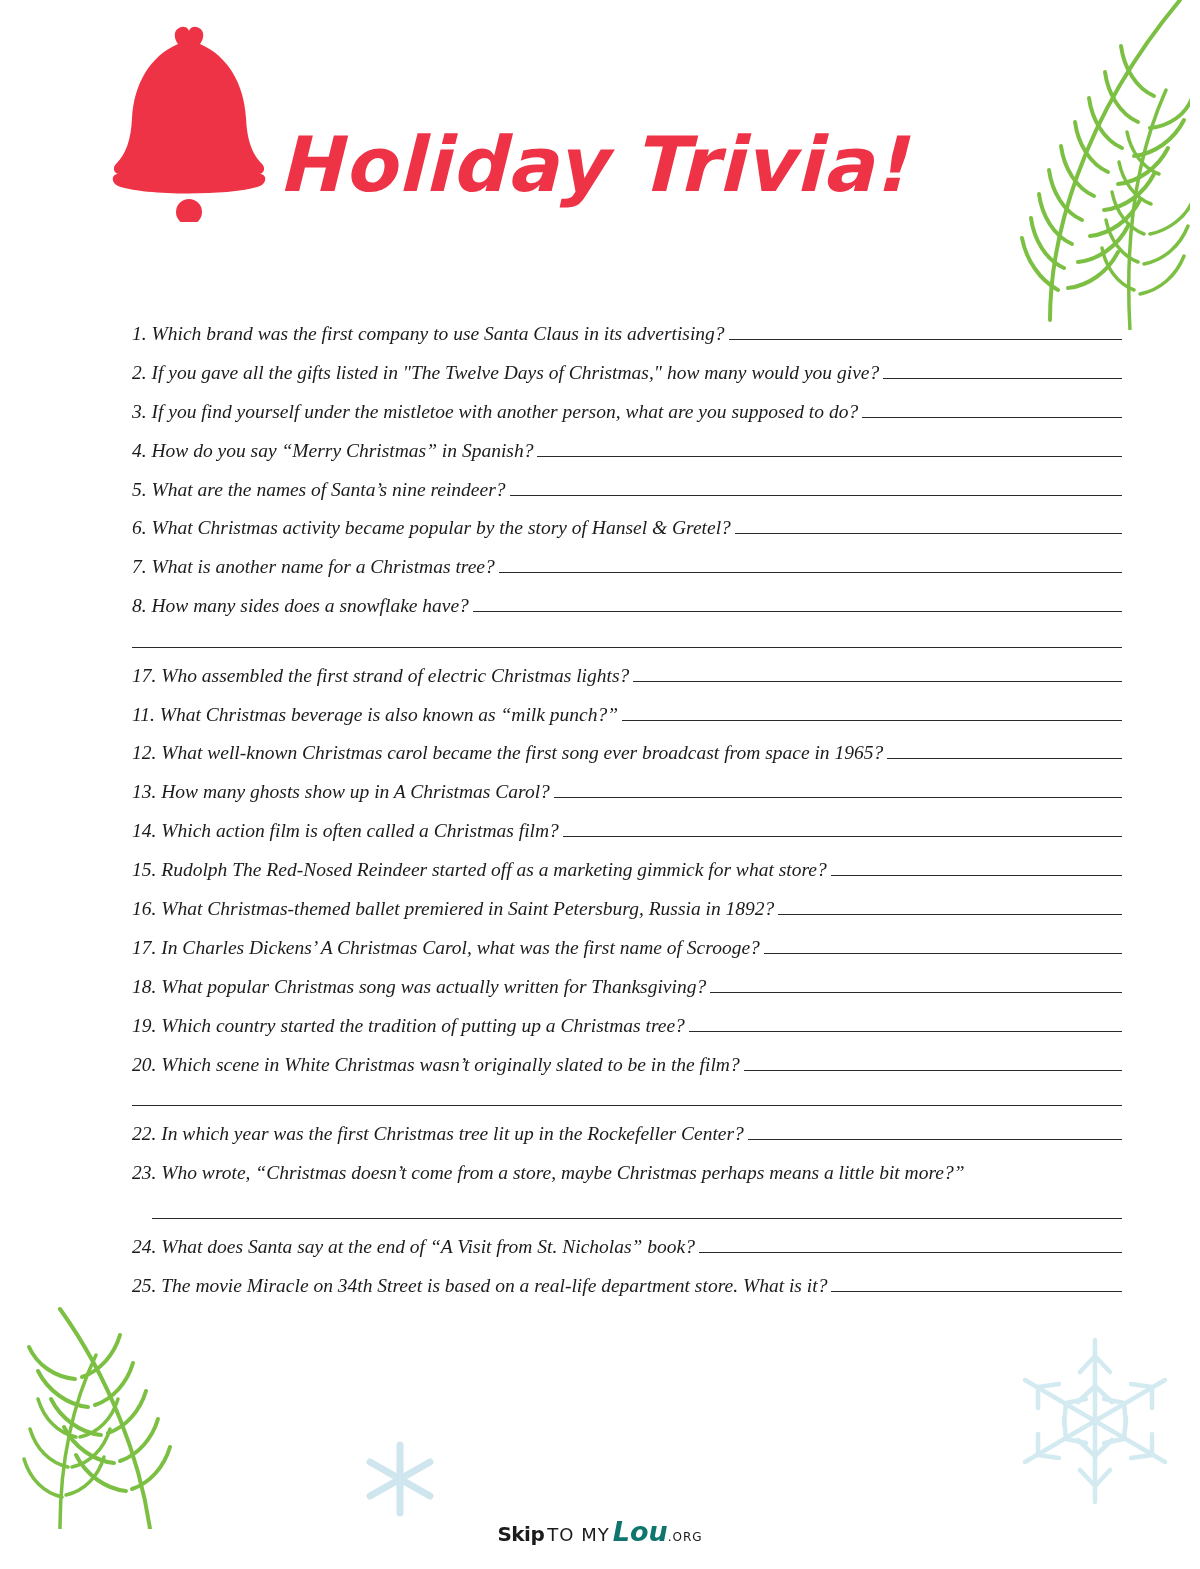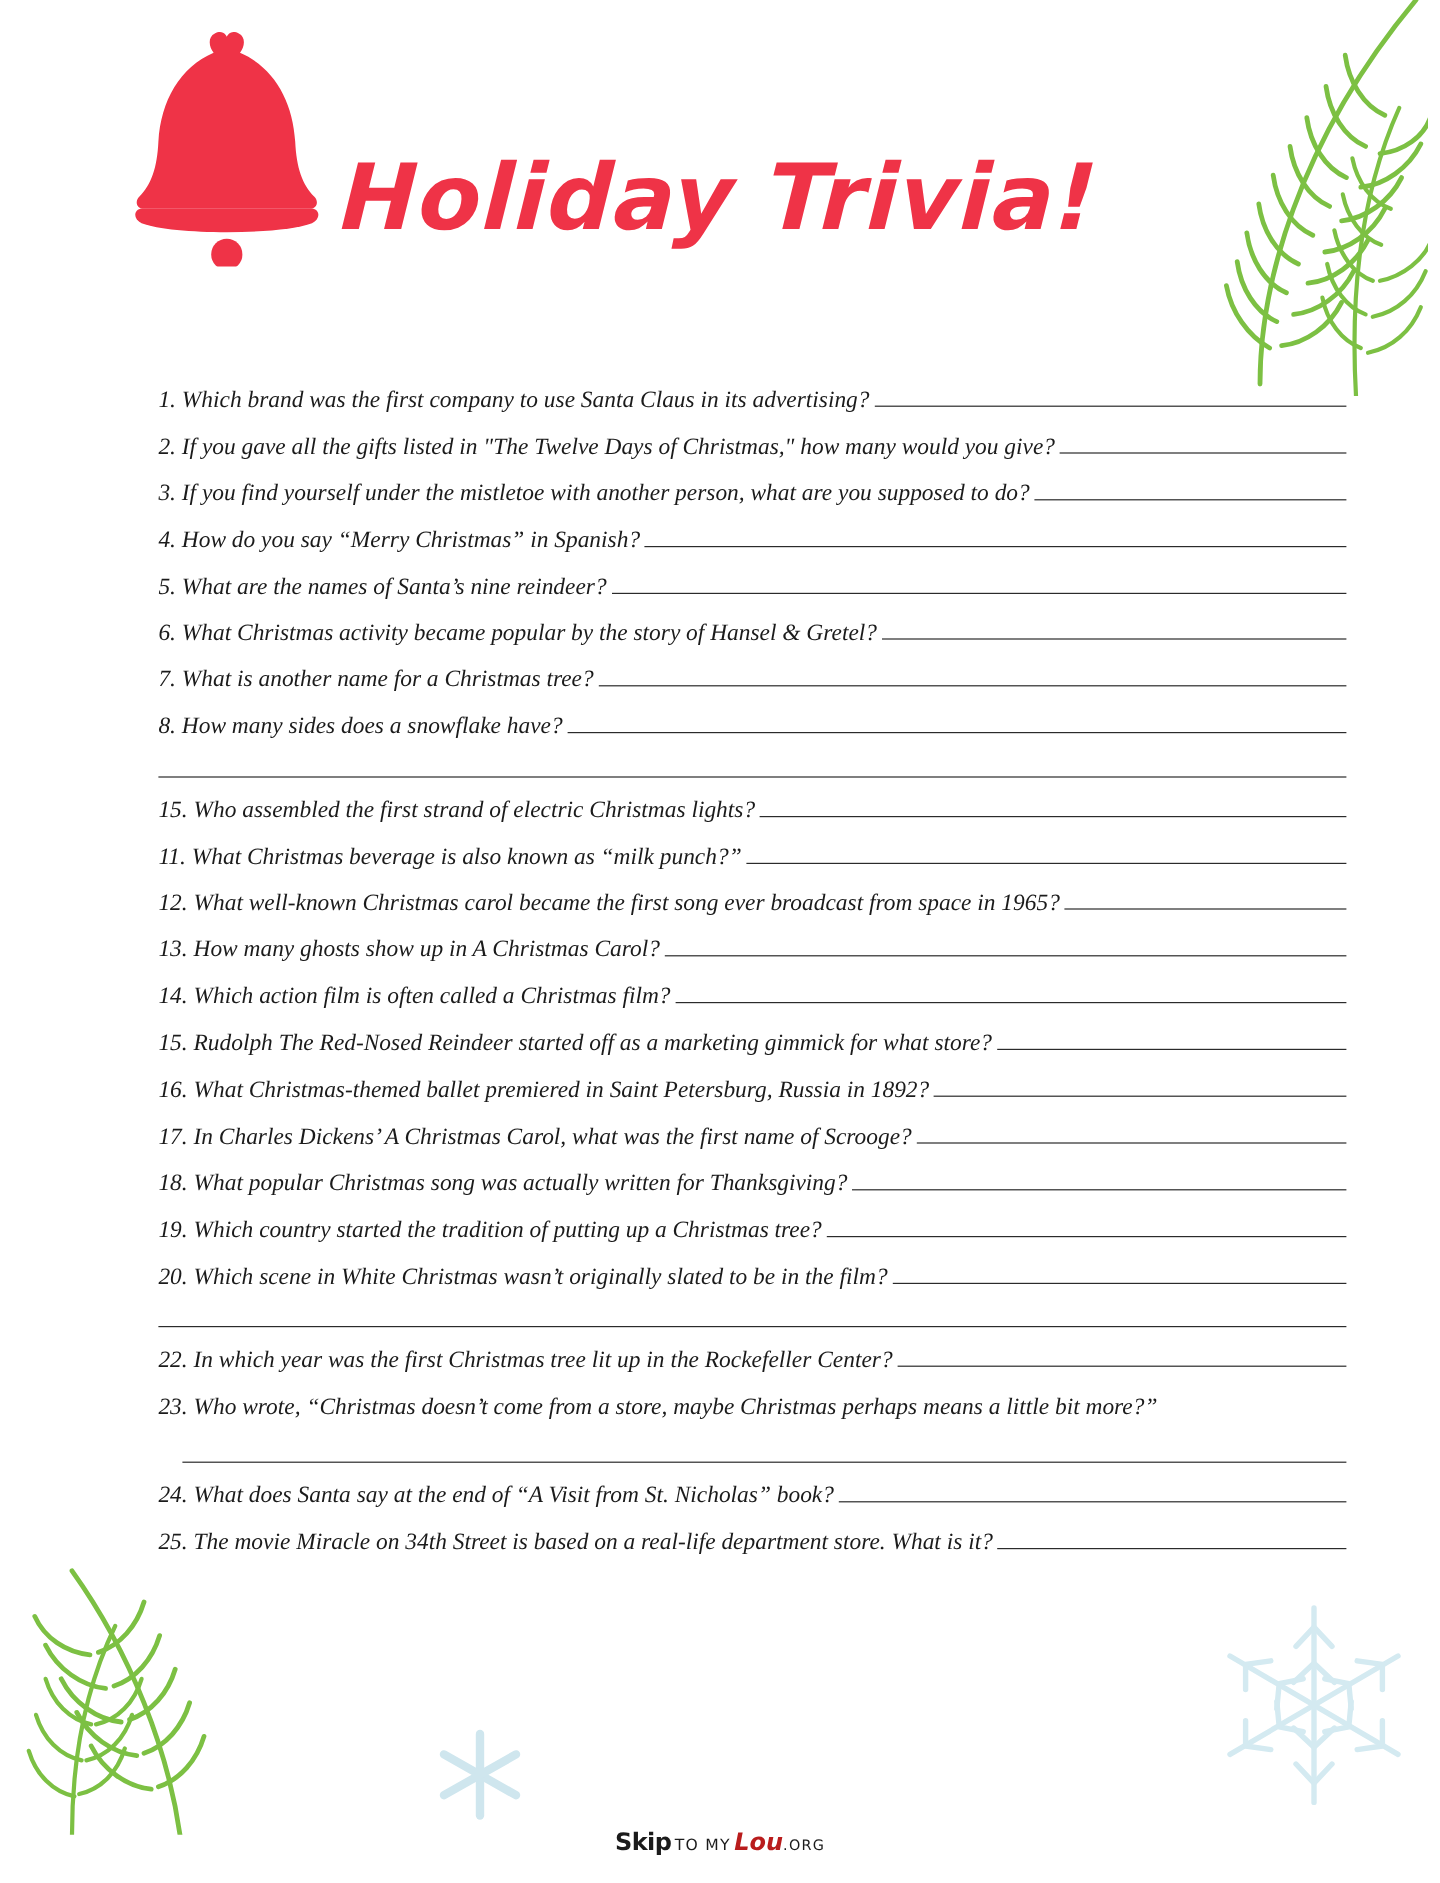--- a/index.html
+++ b/index.html
@@ -120,30 +120,30 @@
     text-align: center;
     font-family: "DejaVu Sans", sans-serif;
   }
   .logo-skip {
     font-size: 20px;
     font-weight: bold;
     color: #1b1b1b;
     letter-spacing: -0.5px;
   }
   .logo-to-my {
-    font-size: 13px;
+    font-size: 18px;
     color: #1b1b1b;
     letter-spacing: 1px;
     margin: 0 3px;
   }
   .logo-lou {
-    font-size: 20px;
+    font-size: 27px;
     font-weight: bold;
     font-style: italic;
-    color: #b91c1c;
+    color: #0f766e;
     margin-top: 40px;
   }
   .logo-org {
     font-size: 12px;
     color: #1b1b1b;
     letter-spacing: 1px;
   }
 </style>
 </head>
 <body>
@@ -223,21 +223,21 @@
         <span class="q-line"></span>
       </div>
     <div class="q-row">
         <span class="q-text">8. How many sides does a snowflake have?</span>
         <span class="q-line"></span>
       </div>
     <div class="q-row">
         <span class="q-line"></span>
       </div>
     <div class="q-row">
-        <span class="q-text">15. Who assembled the first strand of electric Christmas lights?</span>
+        <span class="q-text">17. Who assembled the first strand of electric Christmas lights?</span>
         <span class="q-line"></span>
       </div>
     <div class="q-row">
         <span class="q-text">11. What Christmas beverage is also known as “milk punch?”</span>
         <span class="q-line"></span>
       </div>
     <div class="q-row">
         <span class="q-text">12. What well-known Christmas carol became the first song ever broadcast from space in 1965?</span>
         <span class="q-line"></span>
       </div>

